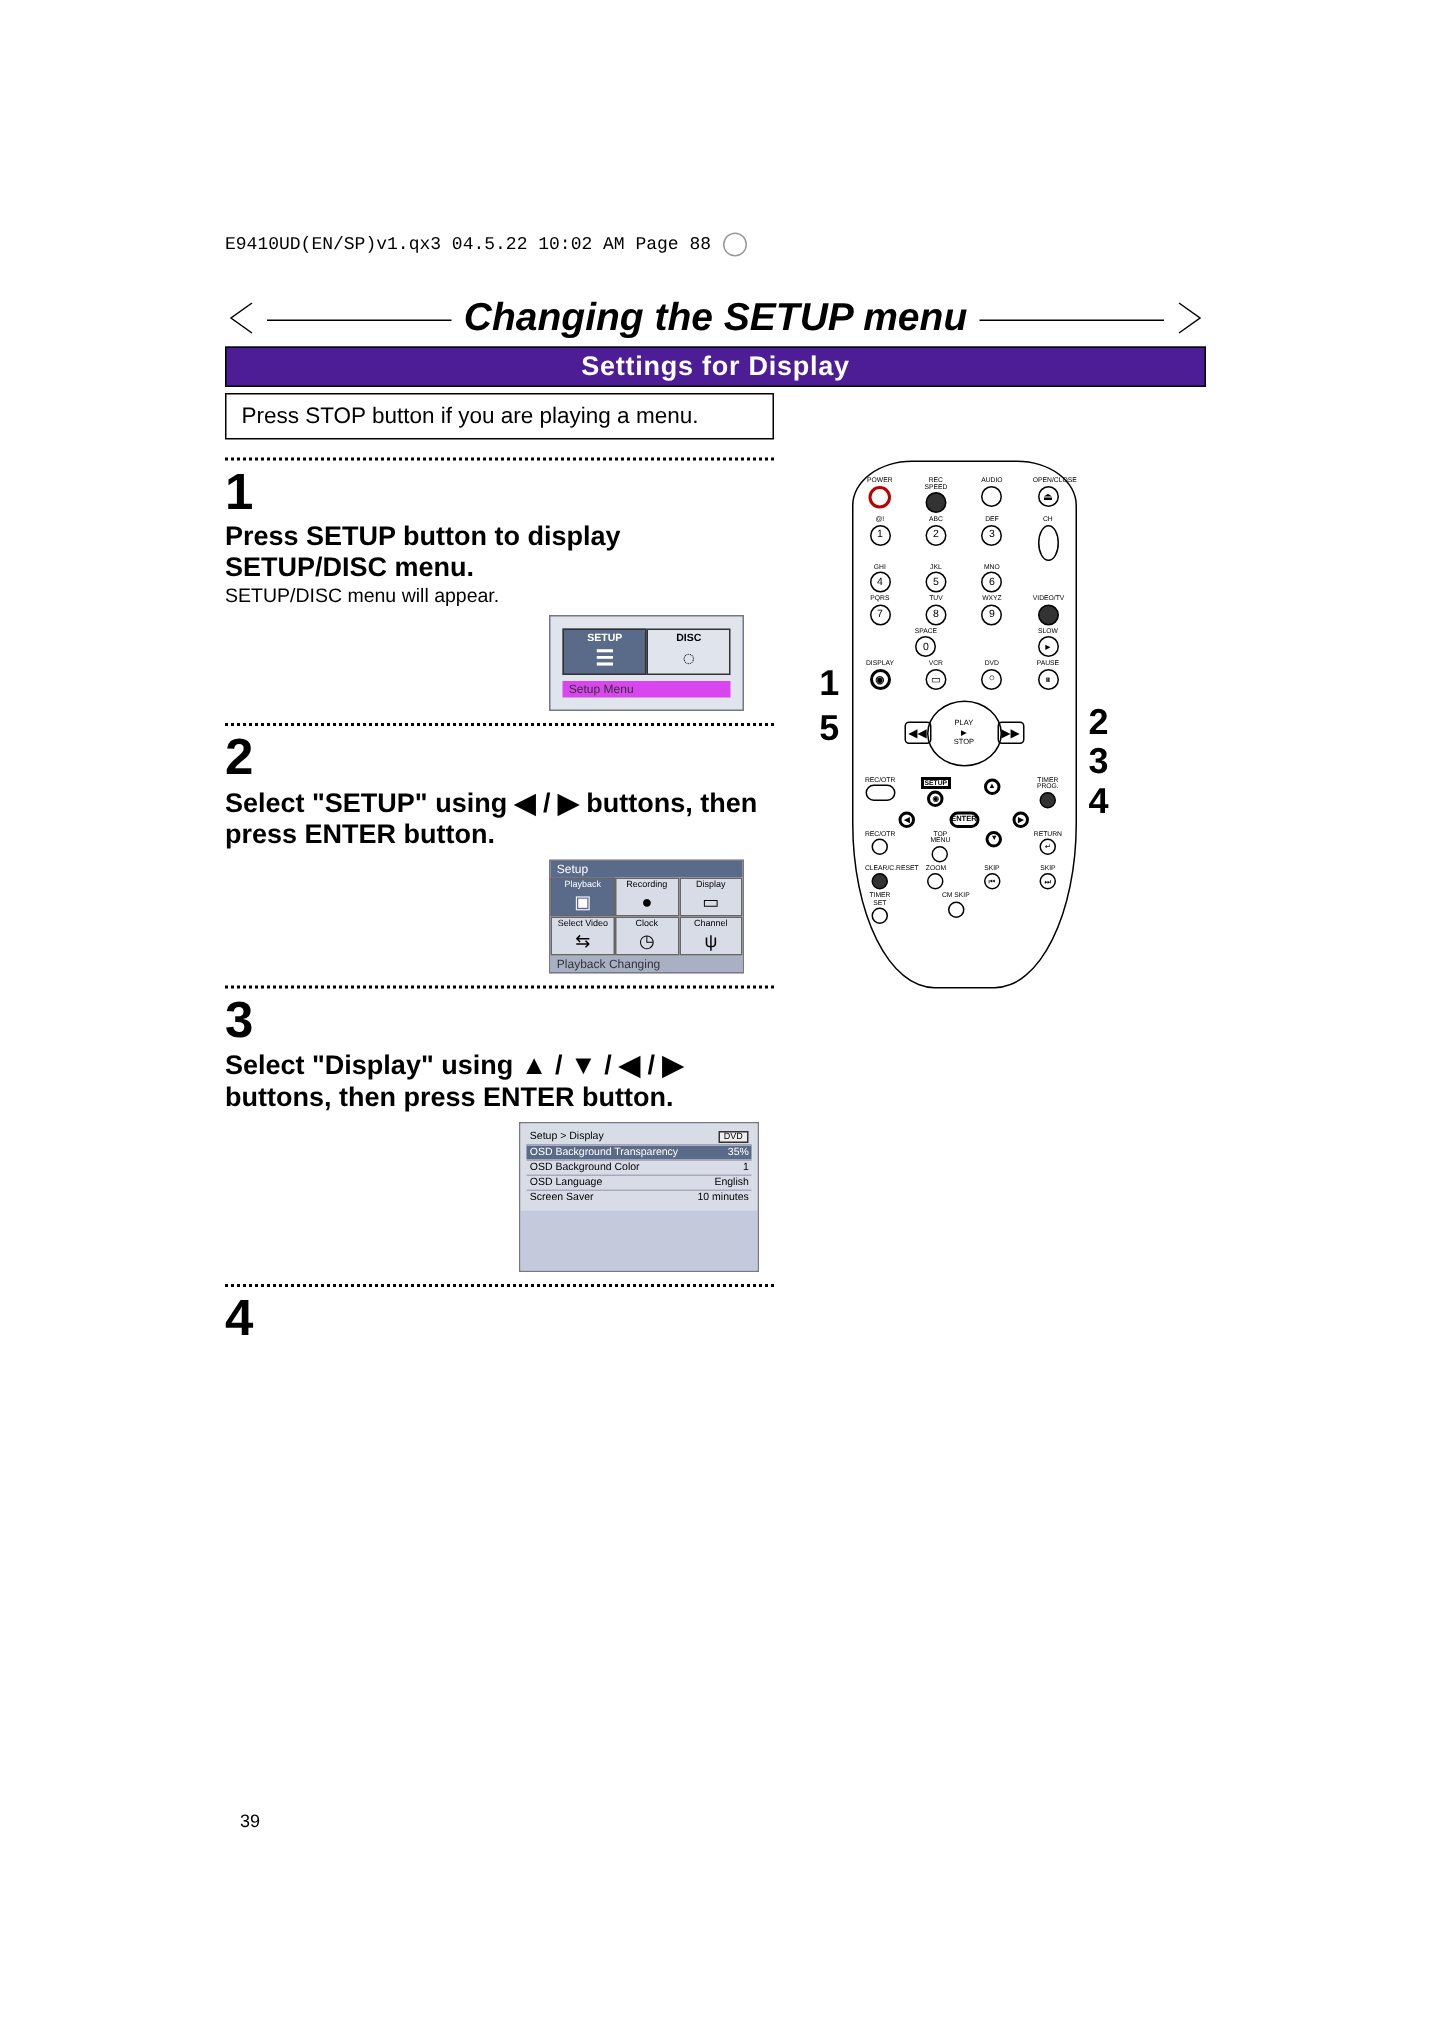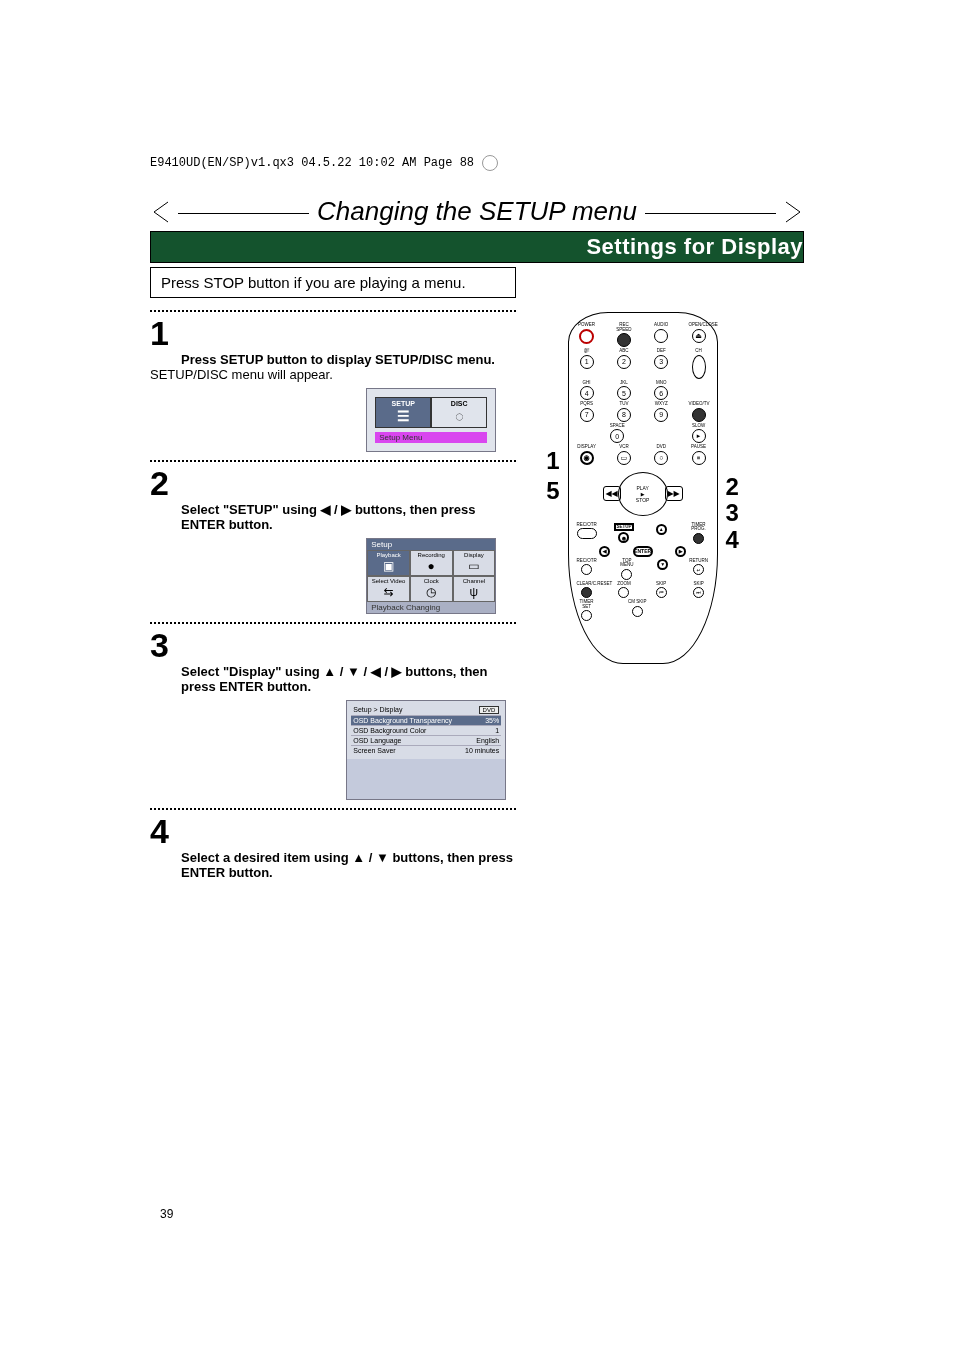--- a/index.html
+++ b/index.html
@@ -46,30 +46,30 @@
       height: 24px;
     }
     .title-row .line {
       flex: 1;
       height: 1px;
       background: #000;
       margin-top: 4px;
     }
     .main-title {
       font-size: 26px;
-      font-weight: normal;
+      font-weight: bold;
       font-style: italic;
       white-space: nowrap;
     }
     .subtitle-bar {
-      background: #14532d;
+      background: #4c1d95;
       color: #fff;
       border: 1px solid #000;
-      text-align: right;
-      font-size: 22px;
+      text-align: center;
+      font-size: 18px;
       font-weight: bold;
       padding: 2px 0;
       margin-bottom: 4px;
       letter-spacing: 0.5px;
     }
     .note-box {
       border: 1px solid #000;
       padding: 6px 10px;
       font-size: 15px;
       width: 56%;
@@ -94,23 +94,22 @@
       border-top: 2px dotted #000;
       margin: 4px 0;
     }
     .step-num {
       font-size: 34px;
       font-weight: bold;
       line-height: 1;
       margin-bottom: 2px;
     }
     .step-heading {
-      font-size: 13px;
+      font-size: 18px;
       font-weight: bold;
-      margin-left: 31px;
     }
     .step-body {
       font-size: 13px;
     }
     .screen-mock {
       background: #e0e4ec;
       border: 1px solid #778;
       margin: 6px auto 2px auto;
       font-size: 8px;
       position: relative;
@@ -407,21 +406,20 @@
                 <span>10 minutes</span>
               </div>
           </div>
           <div class="option-body-pad"></div>
         </div>
       </div>
 
       <div class="step">
         <div class="dotted"></div>
         <div class="step-num">4</div>
-        <div class="step-heading">Select a desired item using ▲ / ▼ buttons, then press ENTER button.</div>
       </div>
 
     </div>
 
     <div class="right-col">
       <div class="remote-wrap">
         <div class="remote-left-nums">
           <div>1</div>
           <div>5</div>
         </div>

